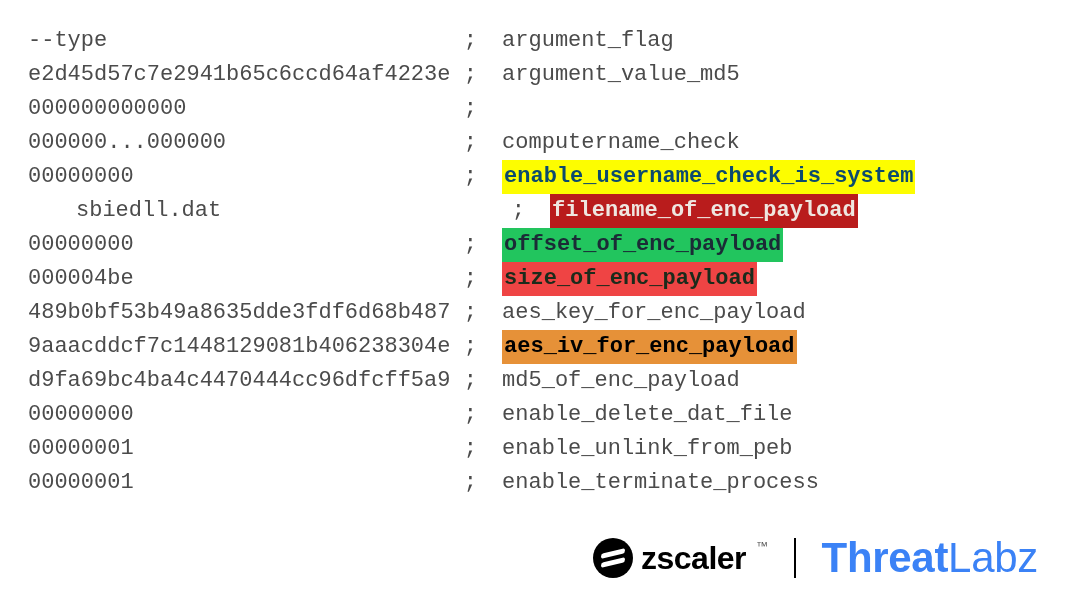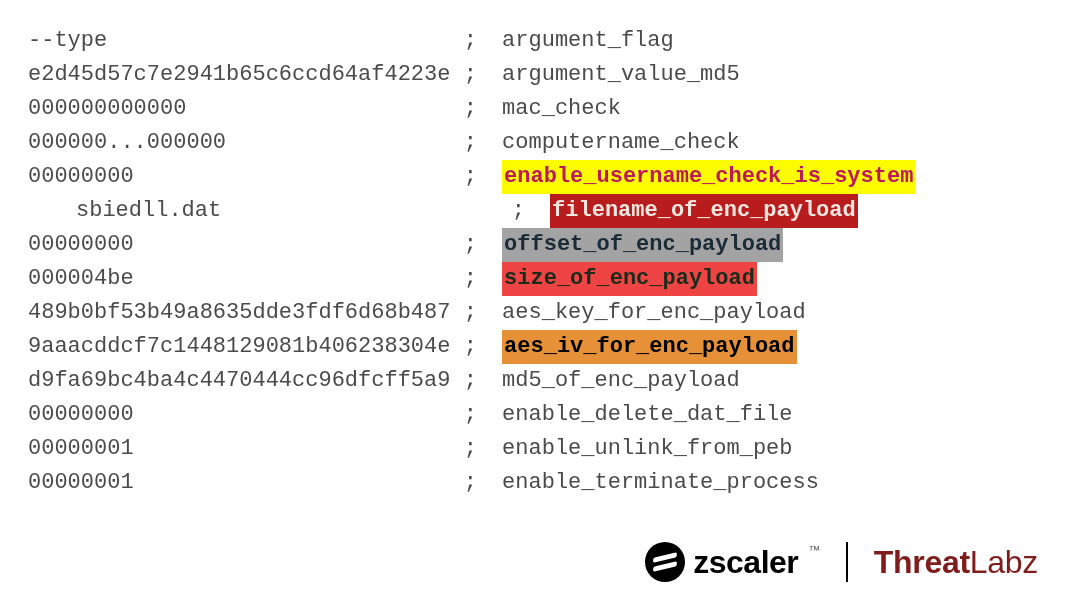--- a/index.html
+++ b/index.html
@@ -30,23 +30,23 @@
       display: inline-block;
       text-align: left;
       padding-right: 12px;
     }
     .comment {
       display: inline-block;
     }
     .hl {
       padding: 0 2px;
     }
-    .hl-yellow    { background: #fdfd00; color:#be185d; font-weight:bold; }
+    .hl-yellow    { background: #fdfd00; color:#0c4a6e; font-weight:bold; }
     .hl-red       { background: #b91c1c; color:#efe6e0; font-weight:bold; }
-    .hl-blue      { background: #a3a3a3; color:#1b2b36; font-weight:bold; }
+    .hl-blue      { background: #22c55e; color:#1b2b36; font-weight:bold; }
     .hl-green     { background: #ef4444; color:#1b2b1b; font-weight:bold; }
     .hl-orange    { background: #e69138; color:#000000; font-weight:bold; }
 
     .footer {
       position: absolute;
       right: 42px;
       bottom: 28px;
       display: flex;
       align-items: center;
       gap: 26px;
@@ -96,22 +96,22 @@
       top: -12px;
     }
     .divider {
       width: 2px;
       height: 40px;
       background: #000;
     }
     .logo-tl {
       font-family: Arial, Helvetica, sans-serif;
       font-weight: 700;
-      font-size: 32px;
-      color: #7f1d1d;
+      font-size: 42px;
+      color: #3b82f6;
       letter-spacing: -0.3px;
     }
     .logo-tl .light {
       font-weight: 400;
     }
   </style>
 </head>
 <body>
 
 <div class="wrap">
@@ -122,21 +122,20 @@
       <span class="comment">argument_flag</span>
     </div>
     <div class="row">
       <span class="val" style="white-space: pre;">e2d45d57c7e2941b65c6ccd64af4223e </span>
       <span class="semi" style="white-space: pre;">; </span>
       <span class="comment">argument_value_md5</span>
     </div>
     <div class="row">
       <span class="val" style="white-space: pre;">000000000000                     </span>
       <span class="semi" style="white-space: pre;">; </span>
-      <span class="comment">mac_check</span>
     </div>
     <div class="row">
       <span class="val" style="white-space: pre;">000000...000000                  </span>
       <span class="semi" style="white-space: pre;">; </span>
       <span class="comment">computername_check</span>
     </div>
     <div class="row">
       <span class="val" style="white-space: pre;">00000000                         </span>
       <span class="semi" style="white-space: pre;">; </span>
       <span class="comment hl hl-yellow">enable_username_check_is_system</span>

